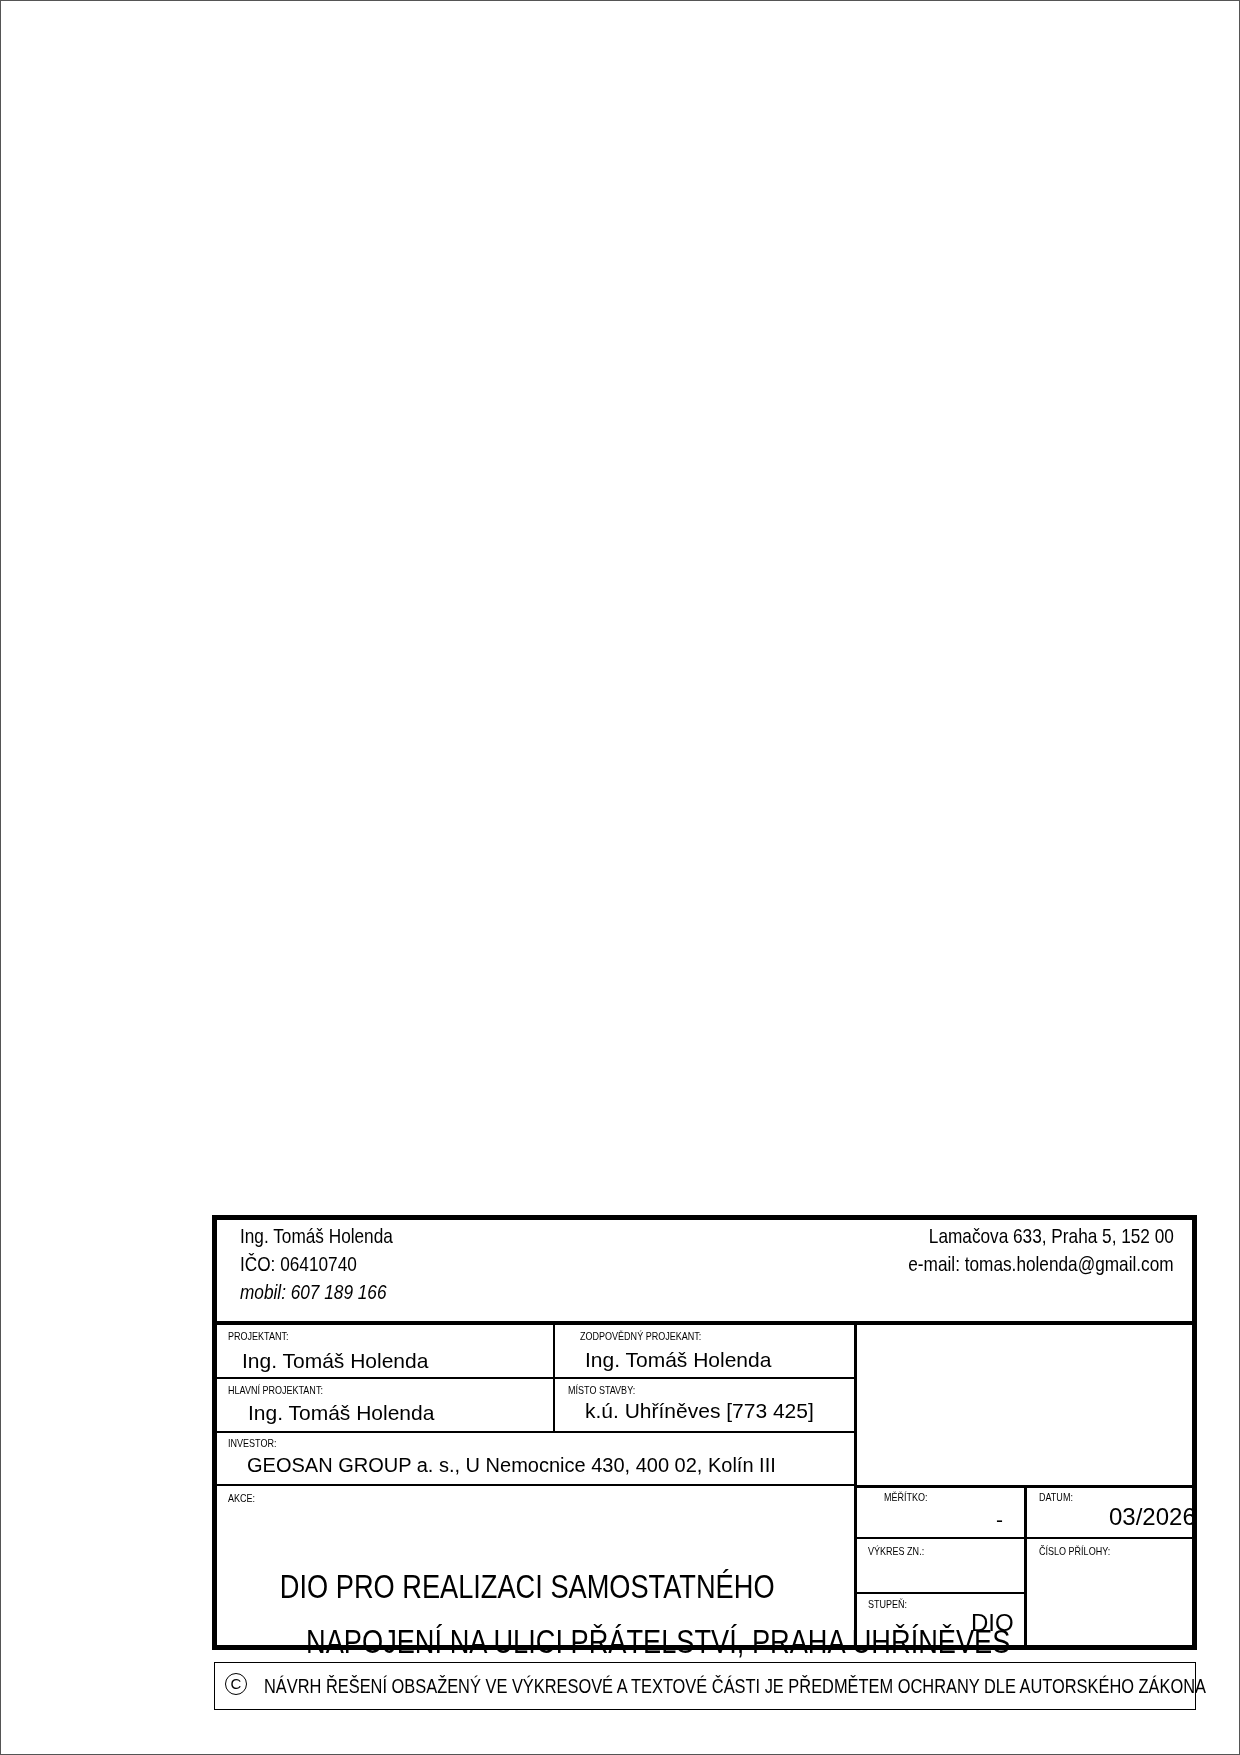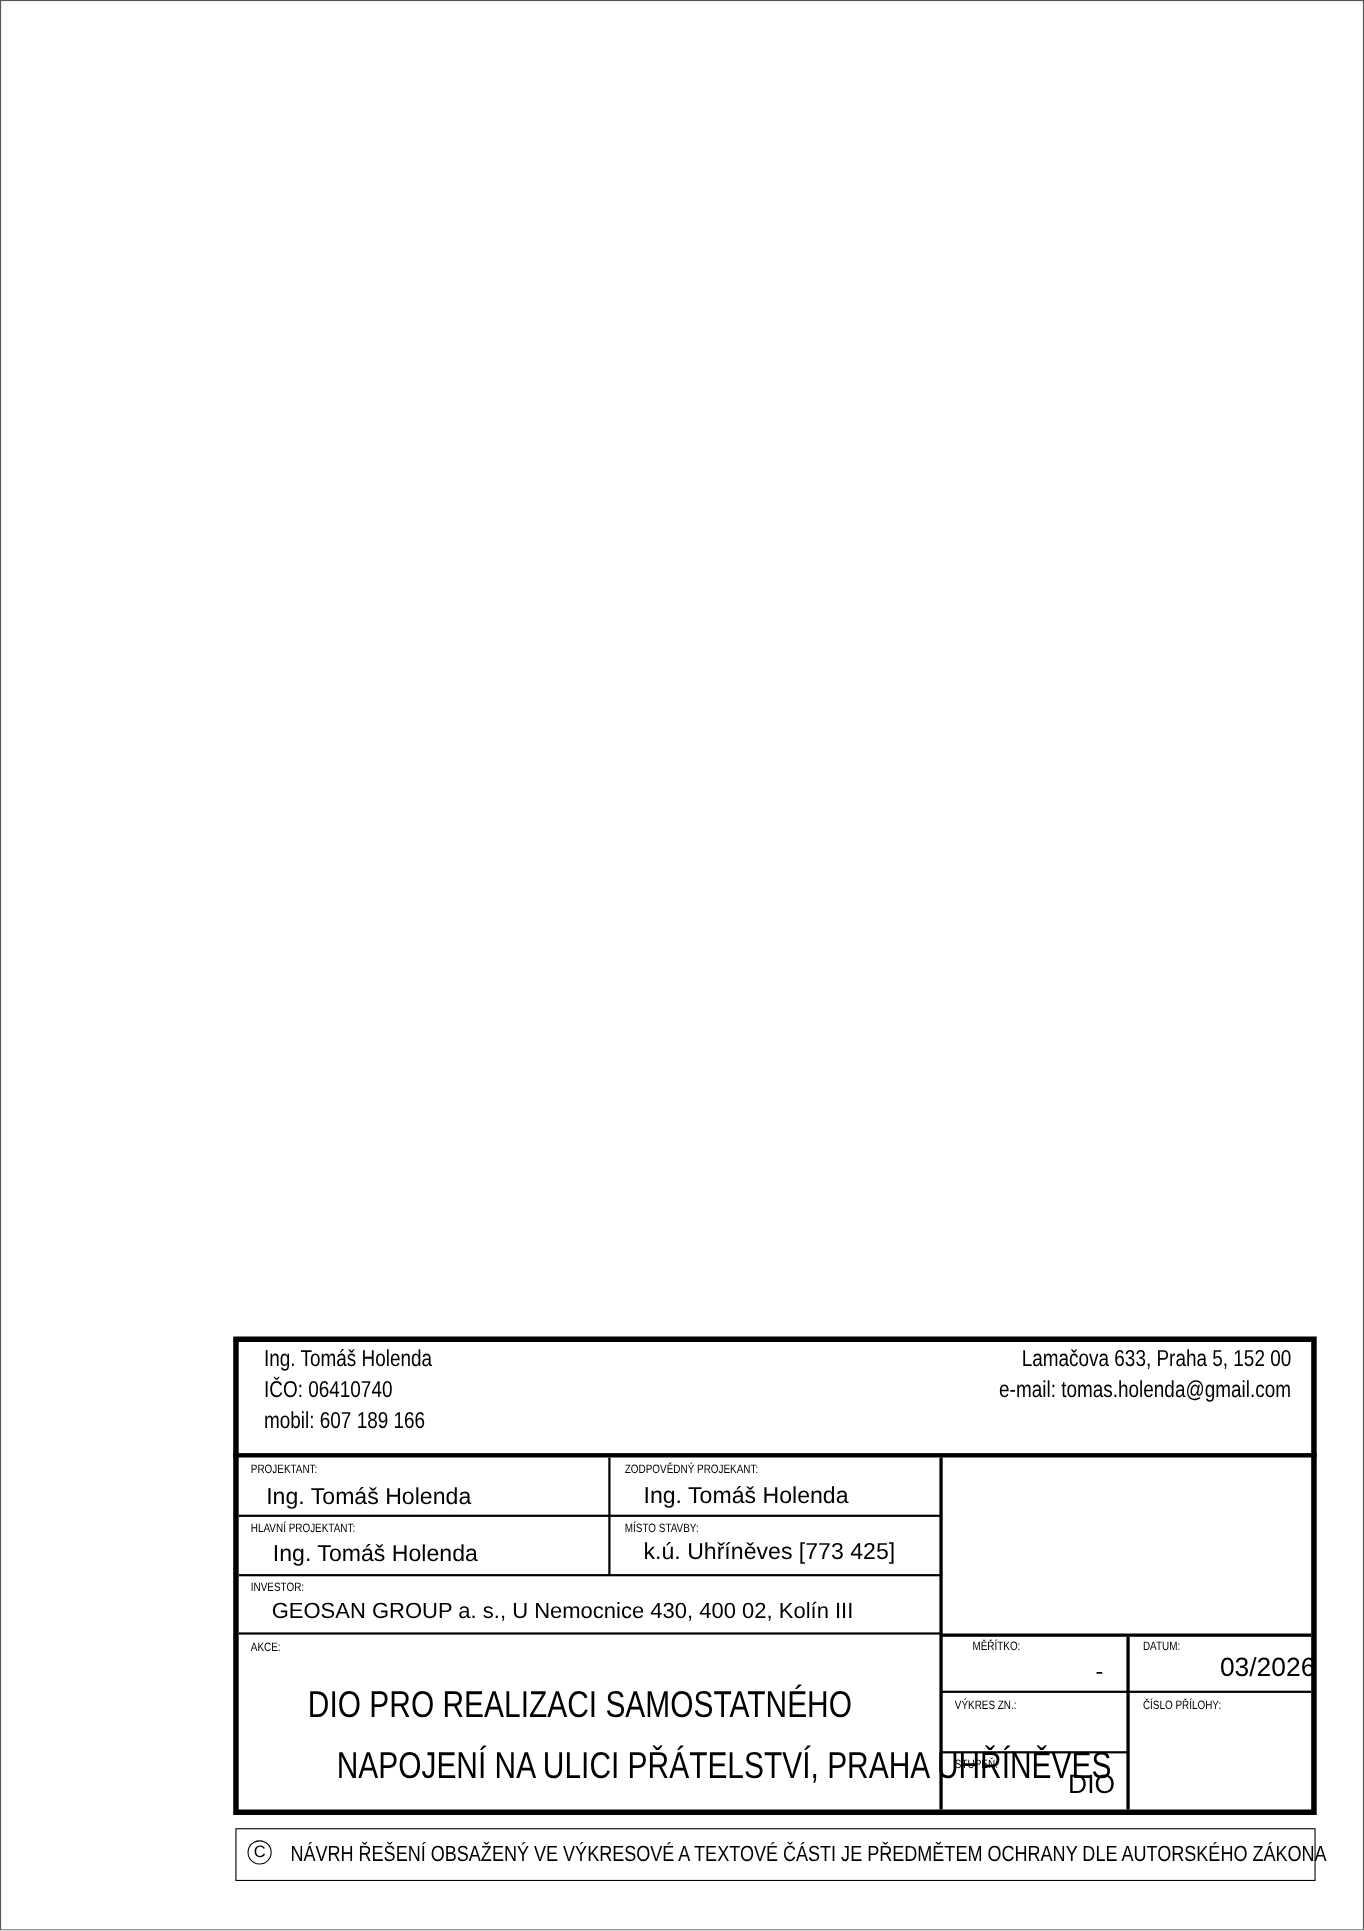--- a/index.html
+++ b/index.html
@@ -11,42 +11,42 @@
                 border: 5px solid #000; box-sizing: border-box; }
     .hline { position: absolute; background: #000; }
     .vline { position: absolute; background: #000; }
     .narrow { display: inline-block; transform-origin: left top; transform: scaleX(0.82); white-space: nowrap; }
     .narrow-r { display: inline-block; transform-origin: right top; transform: scaleX(0.82); white-space: nowrap; }
     .narrow-c { display: inline-block; transform-origin: center top; transform: scaleX(0.80); white-space: nowrap; }
     .lbl { position: absolute; font-size: 11px; line-height: 12px; }
     .val { position: absolute; font-size: 21px; line-height: 24px; white-space: nowrap; }
     .hdr { position: absolute; font-size: 21px; line-height: 28px; white-space: nowrap; }
     .title-line { position: absolute; left: 218px; width: 542px; text-align: center;
-                  font-size: 34px; line-height: 40px; white-space: nowrap; }
+                  font-size: 34px; line-height: 40px; white-space: nowrap; margin-top: 36px; }
     .copy-box { position: absolute; left: 214px; top: 1662px; width: 982px; height: 48px;
                 border: 1.5px solid #000; box-sizing: border-box; }
     .copy-sym { position: absolute; left: 10px; top: 10px; width: 22px; height: 22px;
                 border: 1.5px solid #000; border-radius: 50%; box-sizing: border-box;
                 font-size: 15px; line-height: 20px; text-align: center; }
     .copy-text { position: absolute; left: 49px; top: 11px; font-size: 20px; line-height: 24px; }
   </style>
 </head>
 <body>
 
 <div class="page-border"></div>
 
 <div class="tb-outer"></div>
 
 <div class="hdr" style="left:240px; top:1222px;">
   <span class="narrow">Ing. Tomáš Holenda</span>
 </div>
 <div class="hdr" style="left:240px; top:1250px;">
   <span class="narrow">IČO: 06410740</span>
 </div>
-<div class="hdr" style="left:240px; top:1278px;">
+<div class="hdr" style="left:240px; top:1278px;font-style:italic;">
   <span class="narrow">mobil: 607 189 166</span>
 </div>
 <div class="hdr" style="right:66px; top:1222px; text-align:right;">
   <span class="narrow-r">Lamačova  633, Praha 5, 152 00</span>
 </div>
 <div class="hdr" style="right:66px; top:1250px; text-align:right;">
   <span class="narrow-r">e-mail: tomas.holenda@gmail.com</span>
 </div>
 
 <div class="hline" style="left:212px; top:1321px; width:985px; height:4px;"></div>
@@ -60,21 +60,21 @@
 <div class="hline" style="left:856px; top:1485px; width:336px; height:3px;"></div>
 <div class="vline" style="left:1024px; top:1488px; width:2.5px; height:157px;"></div>
 <div class="hline" style="left:856px; top:1537px; width:336px; height:2px;"></div>
 <div class="hline" style="left:856px; top:1592px; width:170px; height:1.5px;"></div>
 
 <div class="lbl" style="left:228px; top:1330px;">
   <span class="narrow">PROJEKTANT:</span>
 </div>
 <div class="val" style="left:242px; top:1349px;">Ing. Tomáš Holenda</div>
 
-<div class="lbl" style="left:568px; top:1330px;">
+<div class="lbl" style="left:580px; top:1330px;">
   <span class="narrow">ZODPOVĚDNÝ PROJEKANT:</span>
 </div>
 <div class="val" style="left:585px; top:1348px;">Ing. Tomáš Holenda</div>
 
 <div class="lbl" style="left:228px; top:1384px;">
   <span class="narrow">HLAVNÍ PROJEKTANT:</span>
 </div>
 <div class="val" style="left:248px; top:1401px;">Ing. Tomáš Holenda</div>
 
 <div class="lbl" style="left:568px; top:1384px;">

